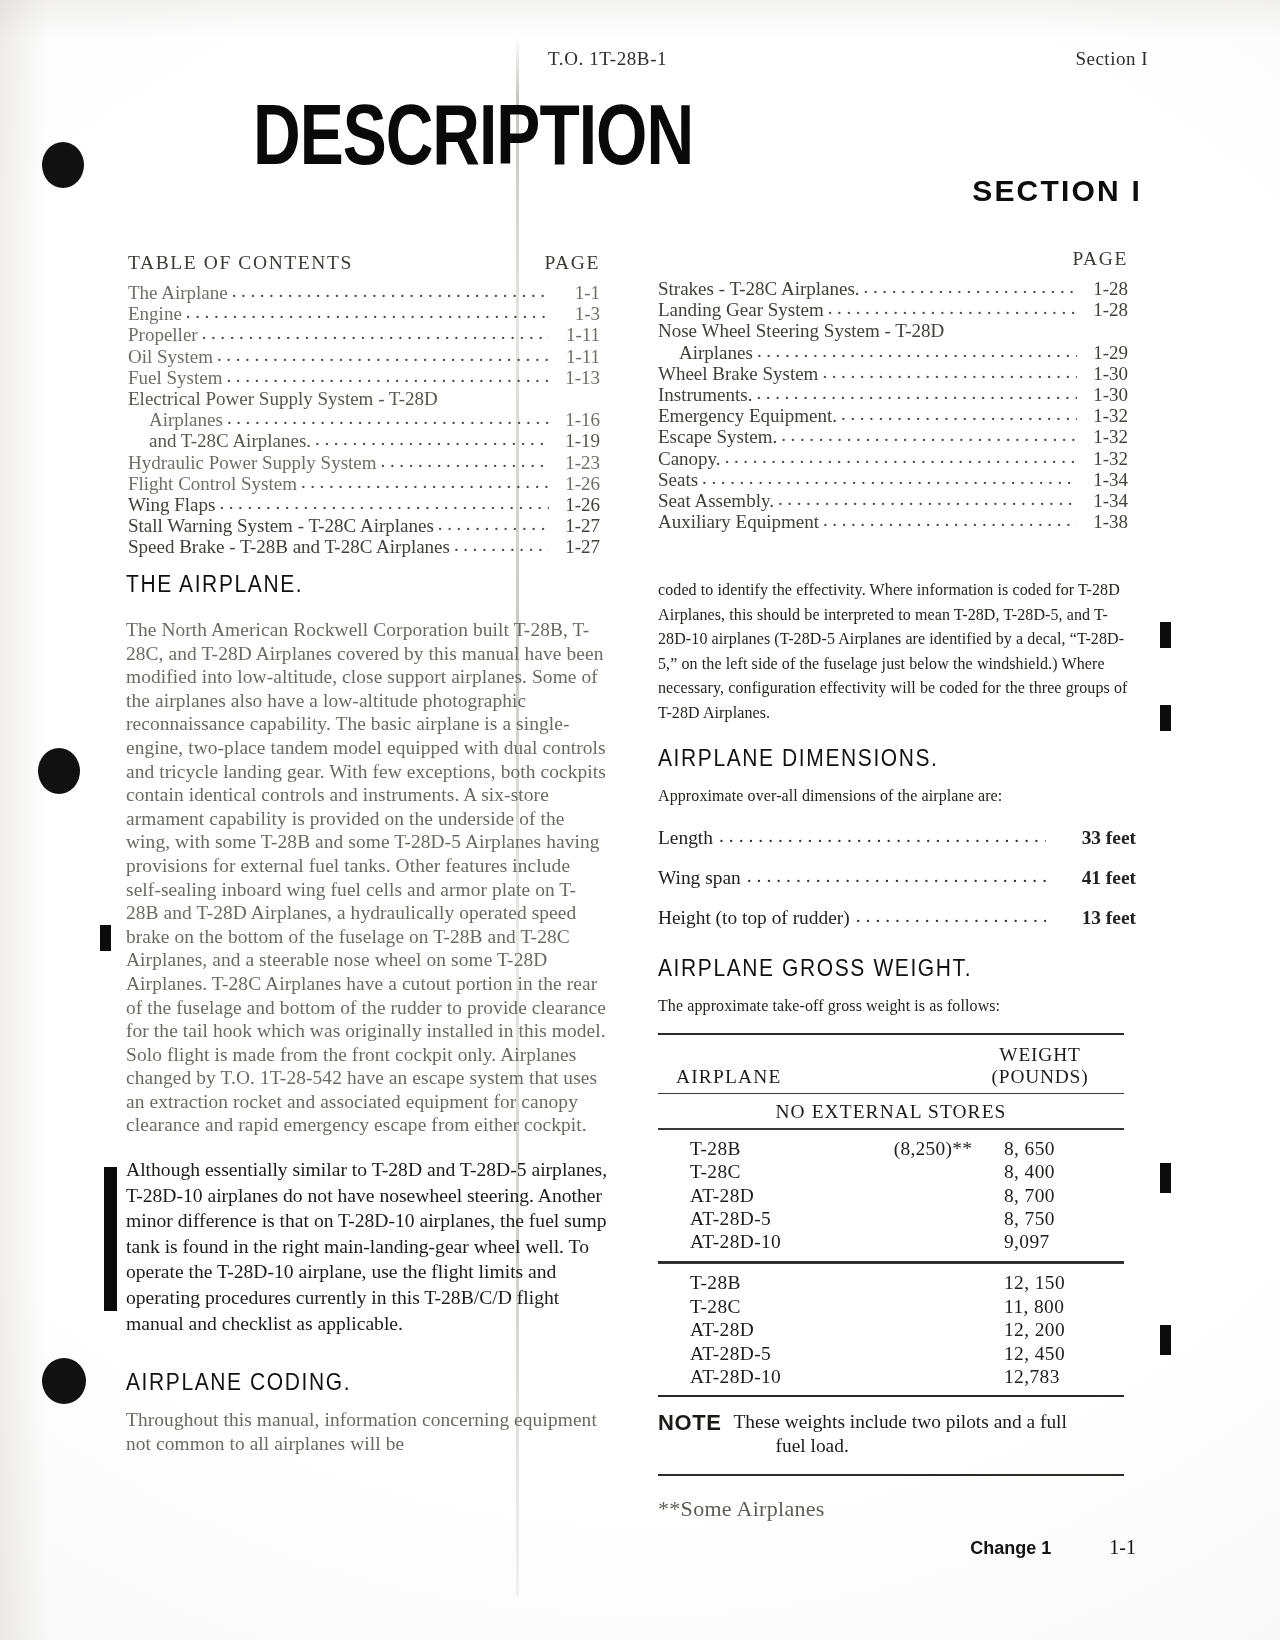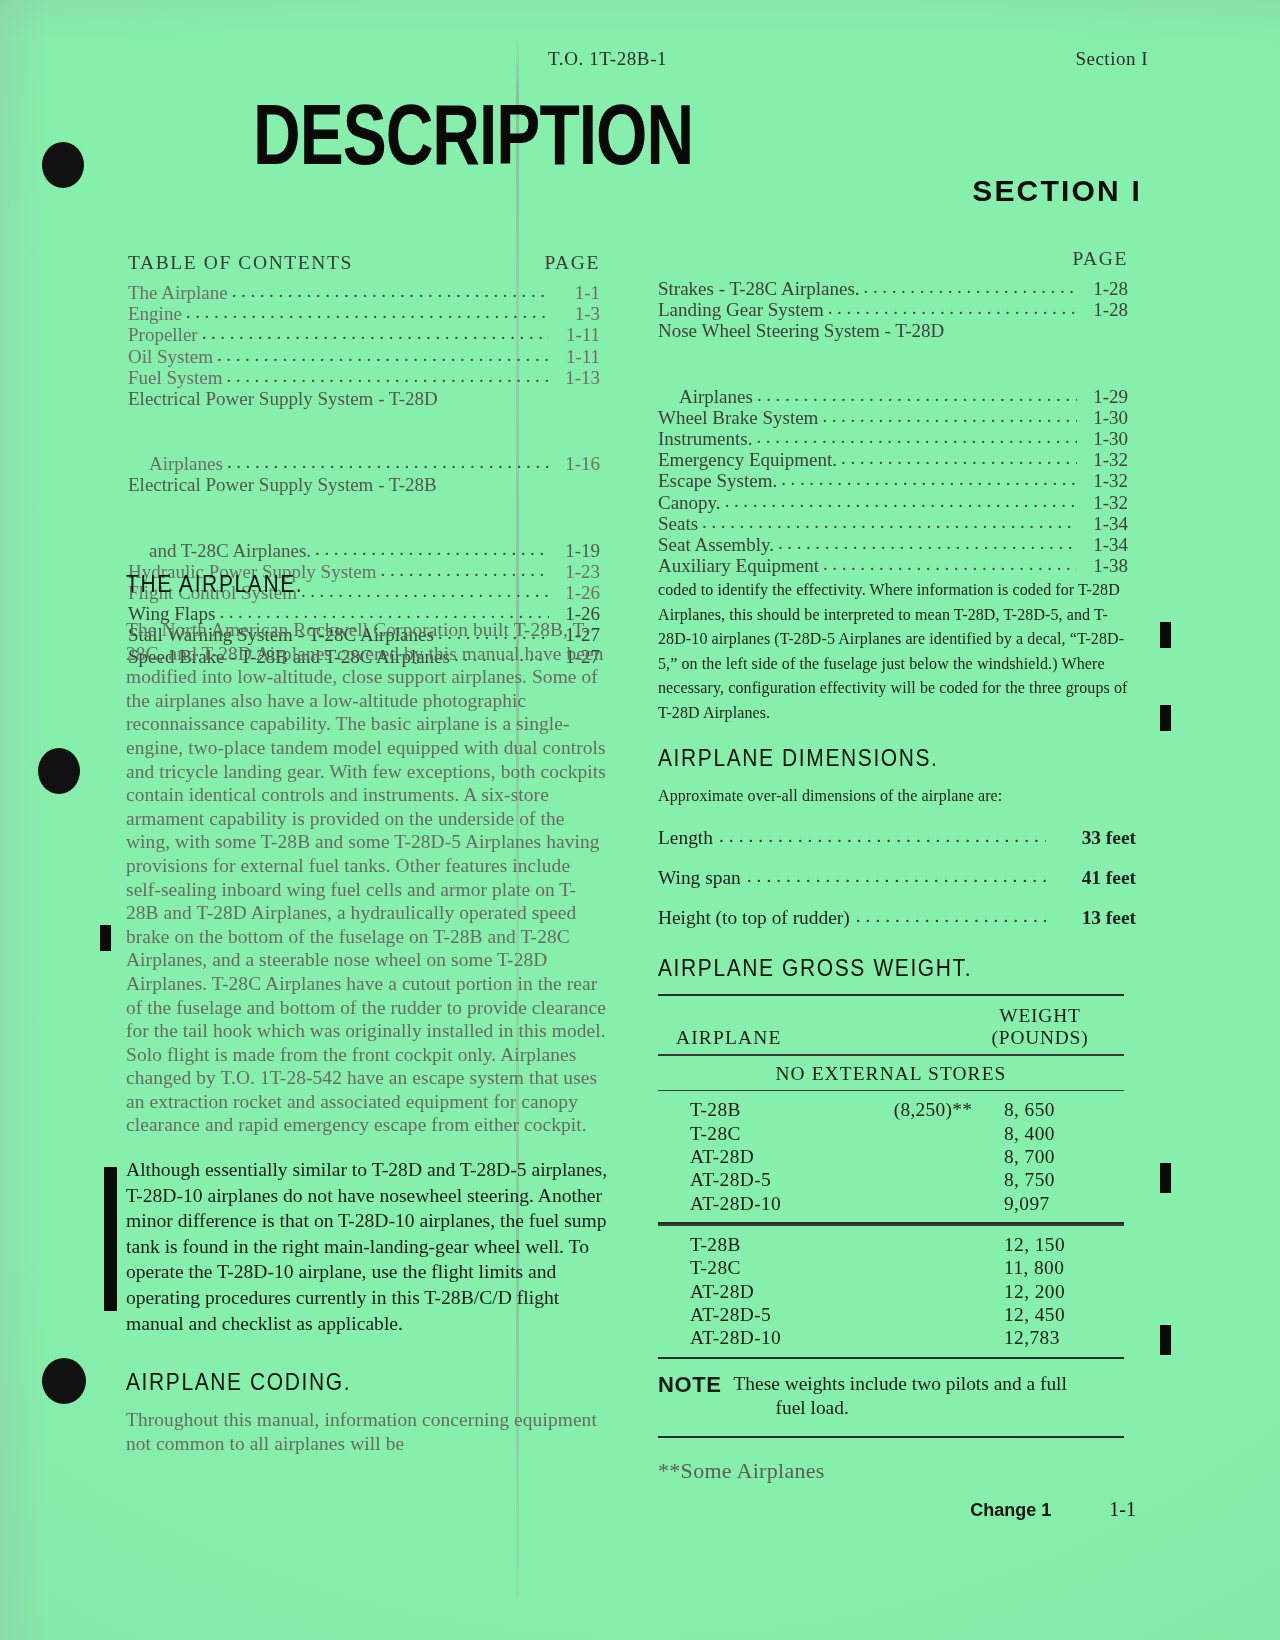--- a/index.html
+++ b/index.html
@@ -1,19 +1,19 @@
 <!DOCTYPE html>
 <html><head>
 <meta charset="utf-8">
 <style>
   html,body{margin:0;padding:0;background:#8a8a8a;}
   body{font-family:"Liberation Serif",serif;}
   #page{
     position:relative;width:1280px;height:1640px;
-    background:#86efac;overflow:hidden;
+    background:#ffffff;overflow:hidden;
     box-sizing:border-box;
   }
   
   .paper-tone{position:absolute;inset:0;pointer-events:none;
     background:
       radial-gradient(ellipse 120% 85% at 50% 45%, rgba(255,255,255,0) 55%, rgba(120,115,105,0.10) 100%),
       linear-gradient(90deg, rgba(160,155,145,0.16) 0px, rgba(255,255,255,0) 48px),
       linear-gradient(180deg, rgba(150,145,135,0.10) 0px, rgba(255,255,255,0) 40px);
   }
   .scan-crease{position:absolute;left:516px;top:36px;width:3px;height:1560px;
@@ -50,21 +50,21 @@
   .toc-head{display:flex;justify-content:space-between;letter-spacing:1.6px;
     font-size:19.5px;color:#3b3b37;margin-bottom:8px;}
   .toc-head .pg{letter-spacing:1.6px;}
   .toc-head.right-only{justify-content:flex-end;}
   .toc-row{display:flex;align-items:baseline;line-height:21.2px;white-space:nowrap;}
   .toc-row .t{flex:0 0 auto;}
   .toc-row .dots{flex:1 1 auto;overflow:hidden;margin:0 3px 0 4px;
     font-size:19px;letter-spacing:4.6px;color:#4a4a46;
     transform:translateY(-2px);}
   .toc-row .pn{flex:0 0 auto;text-align:right;min-width:48px;}
-  .toc-row.cont .t{padding-left:21px;margin-top:44px;}
+  .toc-row.cont .t{padding-left:21px;}
   .toc-row.nodot .dots{visibility:hidden;}
   
   .fade1{color:#6e6e69;}
   .fade2{color:#57574f;text-align:center;}
 
   
   .colL{position:absolute;left:126px;top:572px;width:482px;}
   .colR{position:absolute;left:658px;top:578px;width:478px;}
 
   h2.sec{font-family:"Liberation Sans",sans-serif;font-weight:normal;
@@ -174,25 +174,20 @@
         <div class="toc-row nodot">
           <span class="t fade2">Electrical Power Supply System - T-28D</span>
           <span class="dots">............................................................</span>
           <span class="pn fade2"></span>
         </div>
         <div class="toc-row cont">
           <span class="t fade1">Airplanes</span>
           <span class="dots">............................................................</span>
           <span class="pn fade1">1-16</span>
         </div>
-        <div class="toc-row nodot">
-          <span class="t fade2">Electrical Power Supply System - T-28B</span>
-          <span class="dots">............................................................</span>
-          <span class="pn fade2"></span>
-        </div>
         <div class="toc-row cont">
           <span class="t fade2">and T-28C Airplanes.</span>
           <span class="dots">............................................................</span>
           <span class="pn fade2">1-19</span>
         </div>
         <div class="toc-row">
           <span class="t fade1">Hydraulic Power Supply System</span>
           <span class="dots">............................................................</span>
           <span class="pn fade1">1-23</span>
         </div>
@@ -319,20 +314,21 @@
           <span class="v">41 feet</span>
         </div>
         <div class="dimrow">
           <span class="t">Height (to top of rudder)</span>
           <span class="dots">........................................</span>
           <span class="v">13 feet</span>
         </div>
       </div>
 
     <h2 class="sec tight" style="margin-top:26px;">AIRPLANE GROSS WEIGHT.</h2>
+    <p class="body rightcol" style="margin-bottom:0;">The approximate take-off gross weight is as follows:</p>
 
     <div class="wtable">
       <div class="rule"></div>
       <div class="hdrow">
         <span class="c1">AIRPLANE</span>
         <span class="c2">
           <span>WEIGHT</span><br>
           <span>(POUNDS)</span>
         </span>
       </div>

